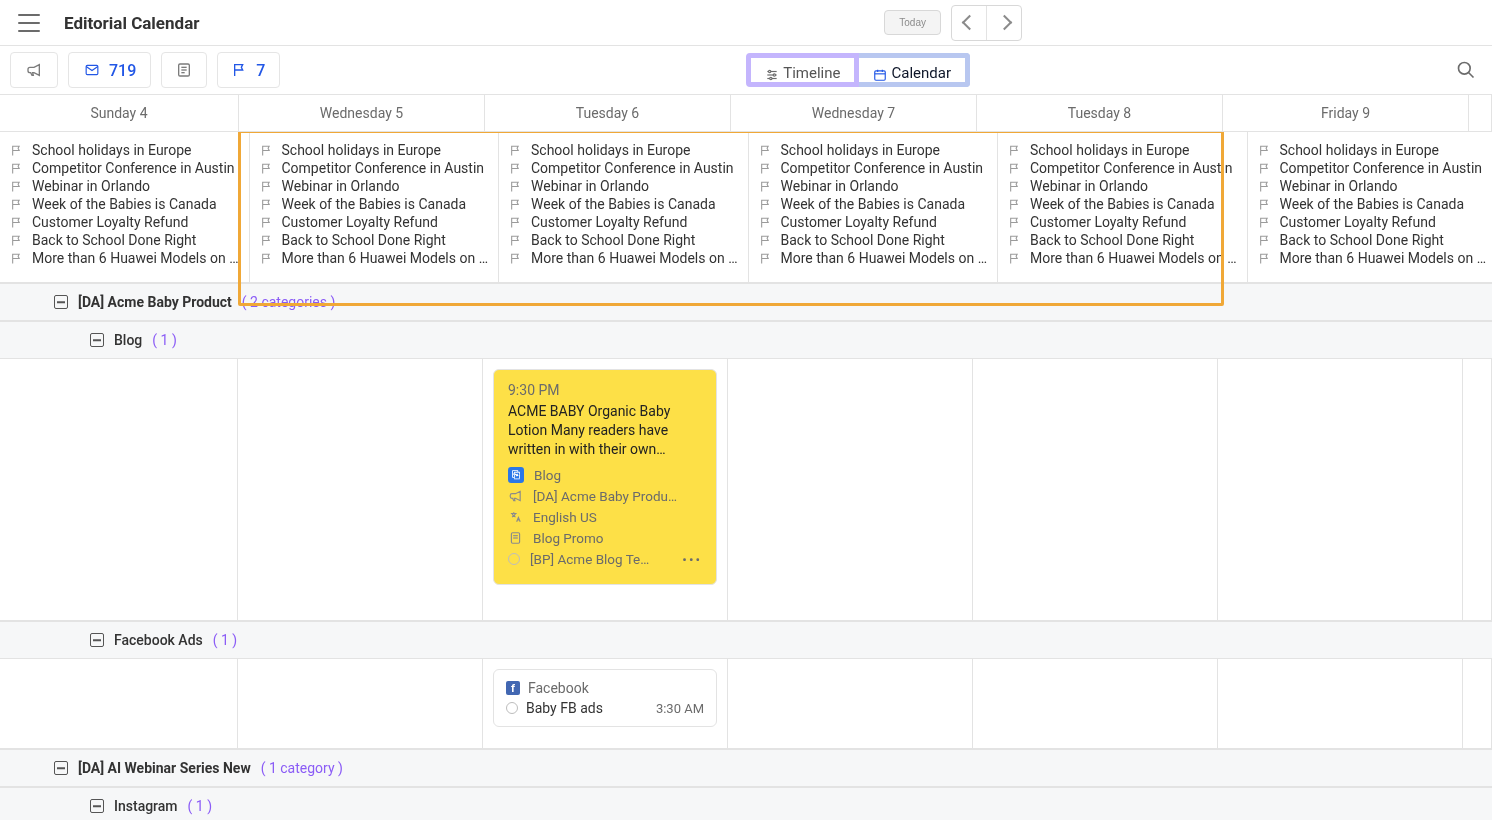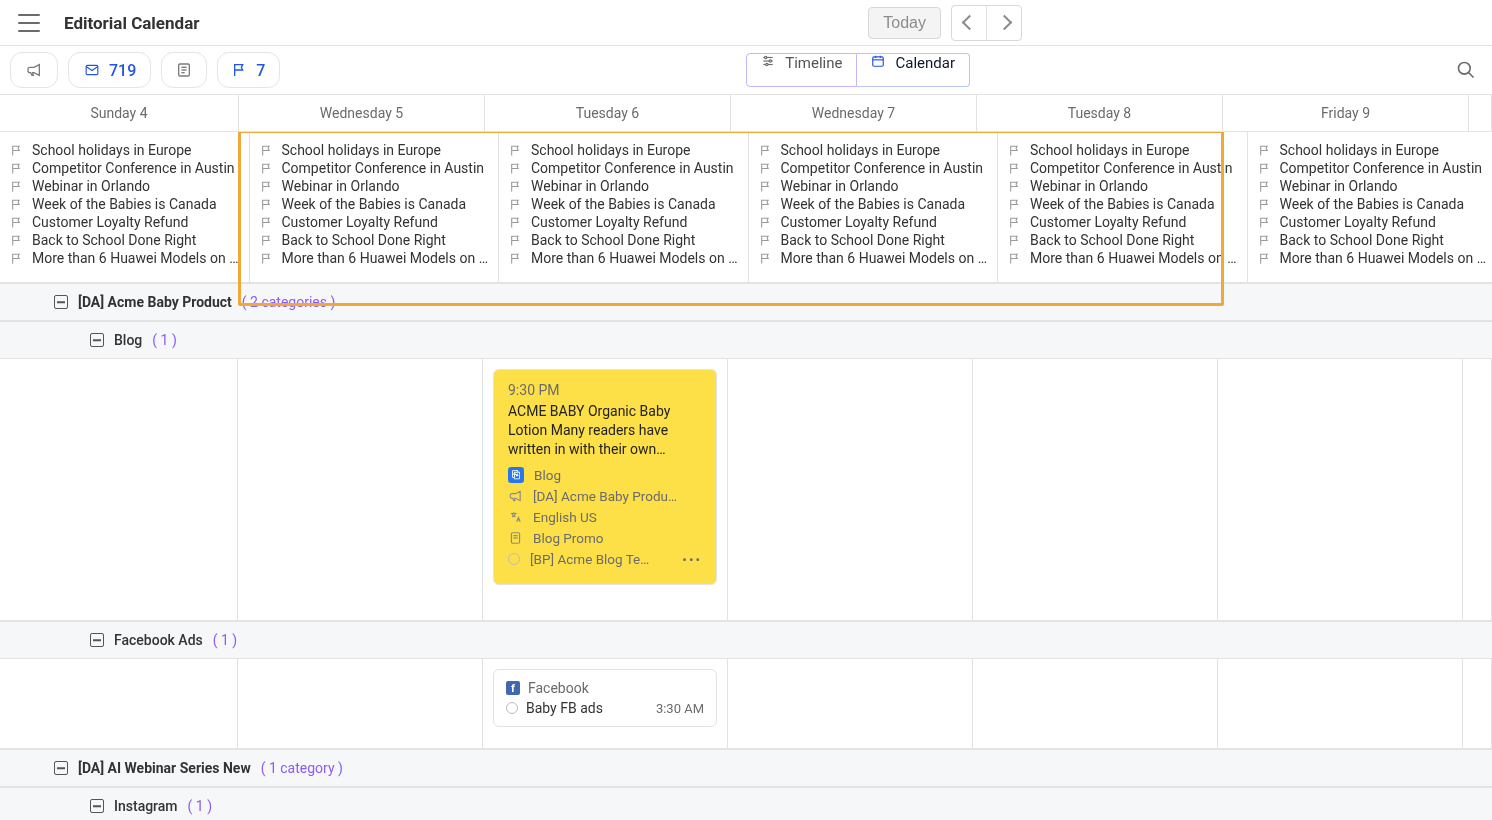--- a/index.html
+++ b/index.html
@@ -11,46 +11,46 @@
   .topbar {
     height: 45px; display: flex; align-items: center; padding: 0 10px;
     border-bottom: 1px solid #e3e3e3;
   }
   .ham { width: 22px; height: 18px; display: flex; flex-direction: column; justify-content: space-between; margin: 0 8px 0 8px; cursor:pointer; }
   .ham span { height: 2px; background: #6b6b6b; border-radius:1px; display:block; }
   .title { font-weight: 700; font-size: 17px; margin-left: 16px; }
   .topbar-spacer { flex: 1; }
   .today-btn {
     border:1px solid #d8d8d8; background:#f4f4f4; color:#8c8c8c;
-    padding:6px 14px; font-size:16px; border-radius:4px; margin-right:10px;
+    padding:6px 14px; font-size:10px; border-radius:4px; margin-right:10px;
   }
   .range-group { display:flex; border:1px solid #d8d8d8; border-radius:4px; overflow:hidden; height:34px; }
   .range-label { padding:0 36px; display:flex; align-items:center; font-size:15px; color:#333; border-right:1px solid #e3e3e3; }
   .range-btn { width:34px; display:flex; align-items:center; justify-content:center; color:#8b8b8b; }
   .range-btn + .range-btn { border-left:1px solid #e3e3e3; }
   .chev { display:inline-block; width:9px; height:9px; border:solid #8b8b8b; border-width:0 2px 2px 0; }
   .chev.left { transform:rotate(135deg); }
   .chev.right { transform:rotate(-45deg); }
 
   .toolbar {
     height: 48px; display:flex; align-items:center; padding: 0 10px;
     border-bottom:1px solid #e3e3e3;
   }
   .chip {
     height:34px; display:flex; align-items:center; padding:0 14px;
-    border:1px solid #e5e5e5; border-radius:12px; margin-right:10px;
+    border:1px solid #e5e5e5; border-radius:4px; margin-right:10px;
     font-size:16px; color:#6b6b6b; gap:8px;
   }
   .chip.blue { color:#2257e6; }
   .chip .num { font-weight:500; }
   .spacer { flex:1; }
   .seg { display:flex; height:34px; }
   .seg .seg-btn {
-    display:flex; align-items:flex-start; gap:10px; padding:0 14px;
-    border:1px solid #c4b5fd; font-size:15px; color:#555;
+    display:flex; align-items:flex-end; gap:4px; padding:0 14px;
+    border:5px solid #c4b5fd; font-size:15px; color:#555;
   }
   .seg .seg-btn:first-child { border-radius:4px 0 0 4px; }
   .seg .seg-btn:last-child { border-radius:0 4px 4px 0; border-left:none; }
   .seg .seg-btn.active { color:#0f172a; border-color:#b8c7f0; background:#fff; }
   .search { margin-left: auto; color:#6b6b6b; padding:0 6px; }
 
   .headers { display:flex; height:36px; border-bottom:1px solid #e3e3e3; }
   .hcell {
     flex:0 0 245px; display:flex; align-items:center; justify-content:center;
     font-size:14px; color:#6b6b6b; border-right:1px solid #e3e3e3;

